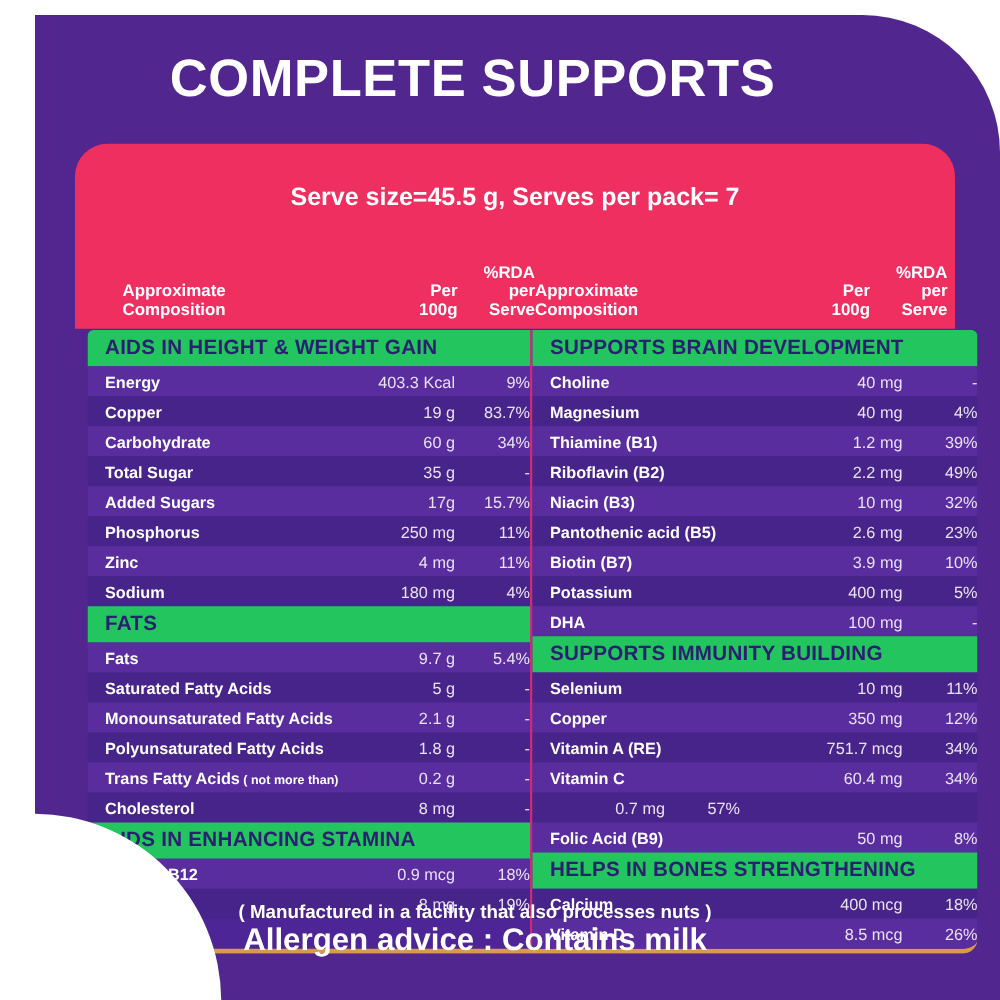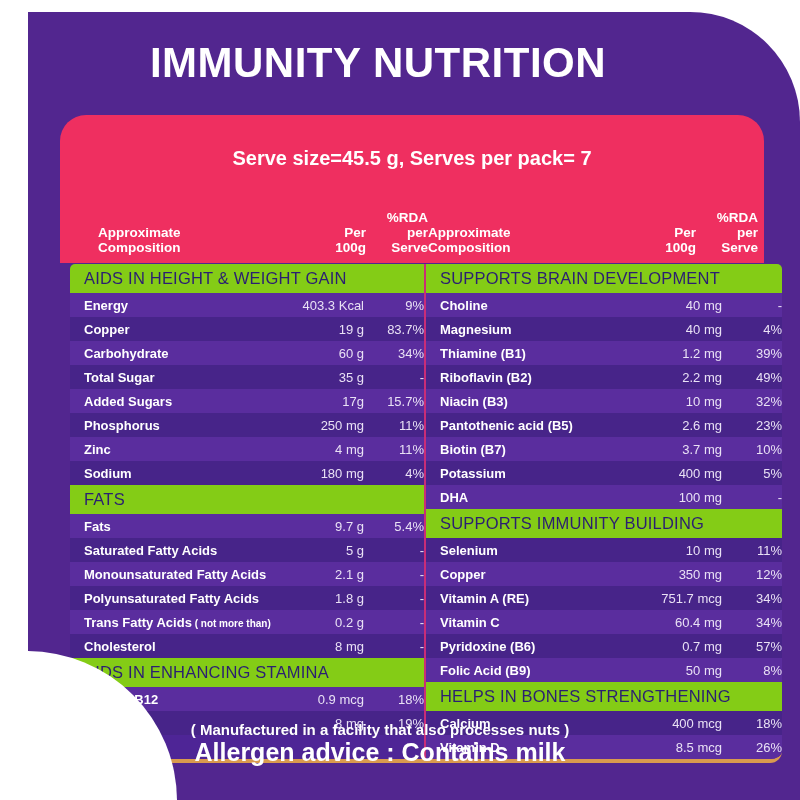--- a/index.html
+++ b/index.html
@@ -100,24 +100,24 @@
     display: flex;
     align-items: stretch;
   }
   .tcol {
     width: 50%;
     box-sizing: border-box;
   }
   .tcol.left  { border-right: 2px solid #c92d77; }
 
   .sec-head {
-    background: #84cc16;
+    background: #22c55e;
     color: #2b1f72;
     font-size: 16.5px;
-    font-weight: normal;
+    font-weight: bold;
     letter-spacing: 0.2px;
     padding: 5px 0 5px 14px;
     white-space: nowrap;
   }
 
   .row {
     display: flex;
     align-items: center;
     color: #ffffff;
     font-size: 13px;
@@ -153,21 +153,21 @@
     font-size: 15px;
     font-weight: bold;
     margin-top: 3px;
   }
 </style>
 </head>
 <body>
 
 <div id="panel">
 
-  <div id="title">IMMUNITY NUTRITION</div>
+  <div id="title">COMPLETE SUPPORTS</div>
 
   <div id="pink-card">
     <div id="serve-line">Serve size=45.5 g,  Serves per pack= 7</div>
 
     <div class="col-head" id="col-head-left">
       <div class="ch-name">
         <div>Approximate</div>
         <div>Composition</div>
       </div>
       <div class="ch-per">
@@ -312,21 +312,21 @@
             <div class="r-per">10 mg</div>
             <div class="r-rda">32%</div>
           </div>
           <div class="row even">
             <div class="r-name">Pantothenic acid (B5)</div>
             <div class="r-per">2.6 mg</div>
             <div class="r-rda">23%</div>
           </div>
           <div class="row odd">
             <div class="r-name">Biotin (B7)</div>
-            <div class="r-per">3.7 mg</div>
+            <div class="r-per">3.9 mg</div>
             <div class="r-rda">10%</div>
           </div>
           <div class="row even">
             <div class="r-name">Potassium</div>
             <div class="r-per">400 mg</div>
             <div class="r-rda">5%</div>
           </div>
           <div class="row odd">
             <div class="r-name">DHA</div>
             <div class="r-per">100 mg</div>
@@ -347,21 +347,20 @@
             <div class="r-name">Vitamin A (RE)</div>
             <div class="r-per">751.7 mcg</div>
             <div class="r-rda">34%</div>
           </div>
           <div class="row odd">
             <div class="r-name">Vitamin C</div>
             <div class="r-per">60.4 mg</div>
             <div class="r-rda">34%</div>
           </div>
           <div class="row even">
-            <div class="r-name">Pyridoxine (B6)</div>
             <div class="r-per">0.7 mg</div>
             <div class="r-rda">57%</div>
           </div>
           <div class="row odd">
             <div class="r-name">Folic Acid (B9)</div>
             <div class="r-per">50 mg</div>
             <div class="r-rda">8%</div>
           </div>
           <div class="sec-head">HELPS IN BONES STRENGTHENING</div>
           <div class="row even">

